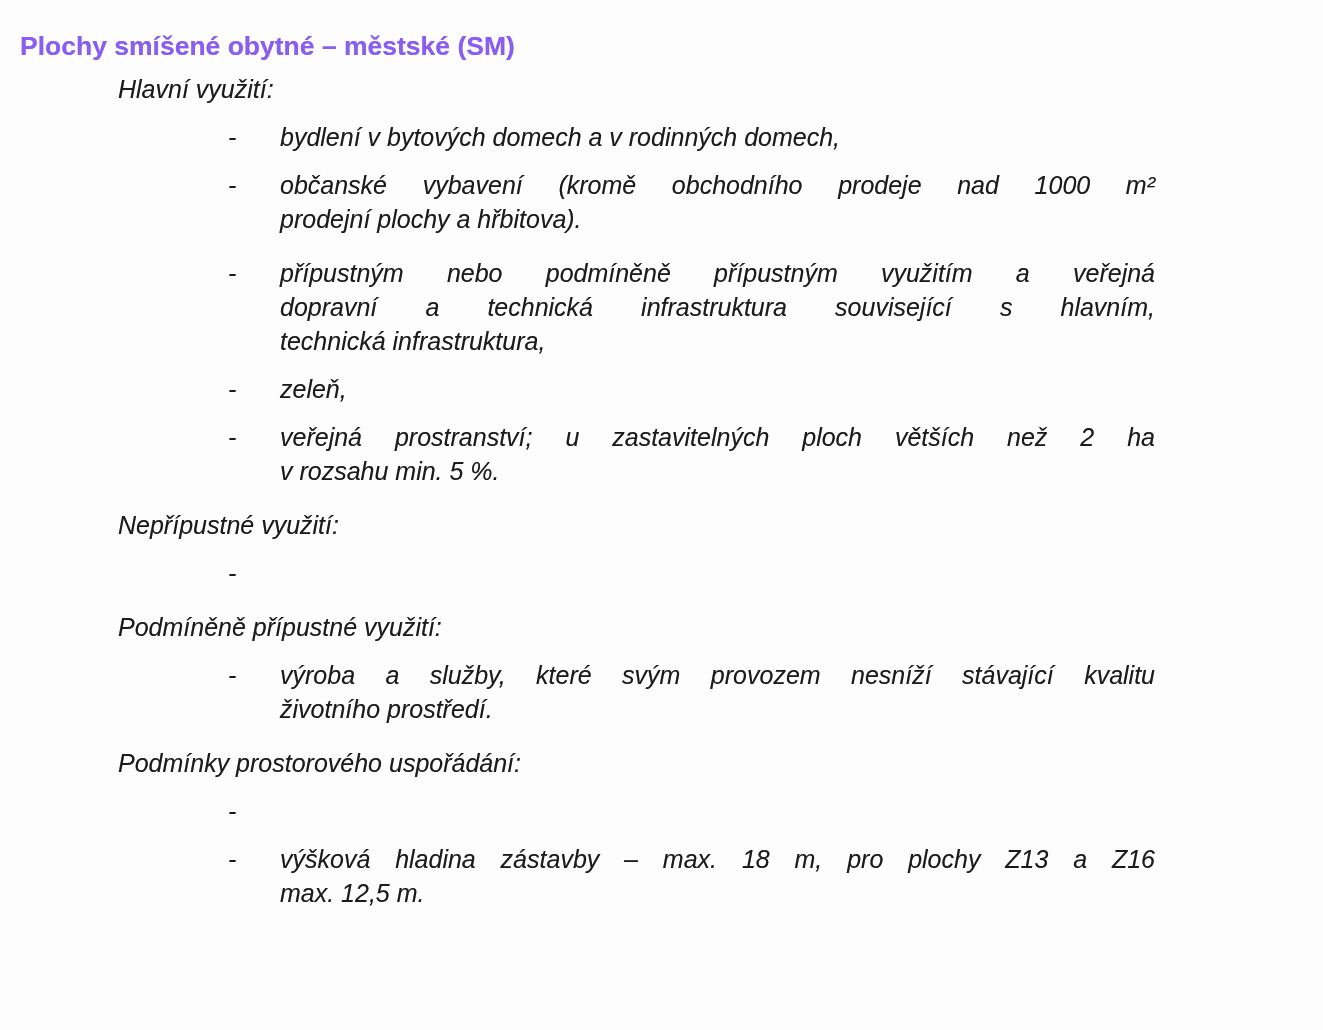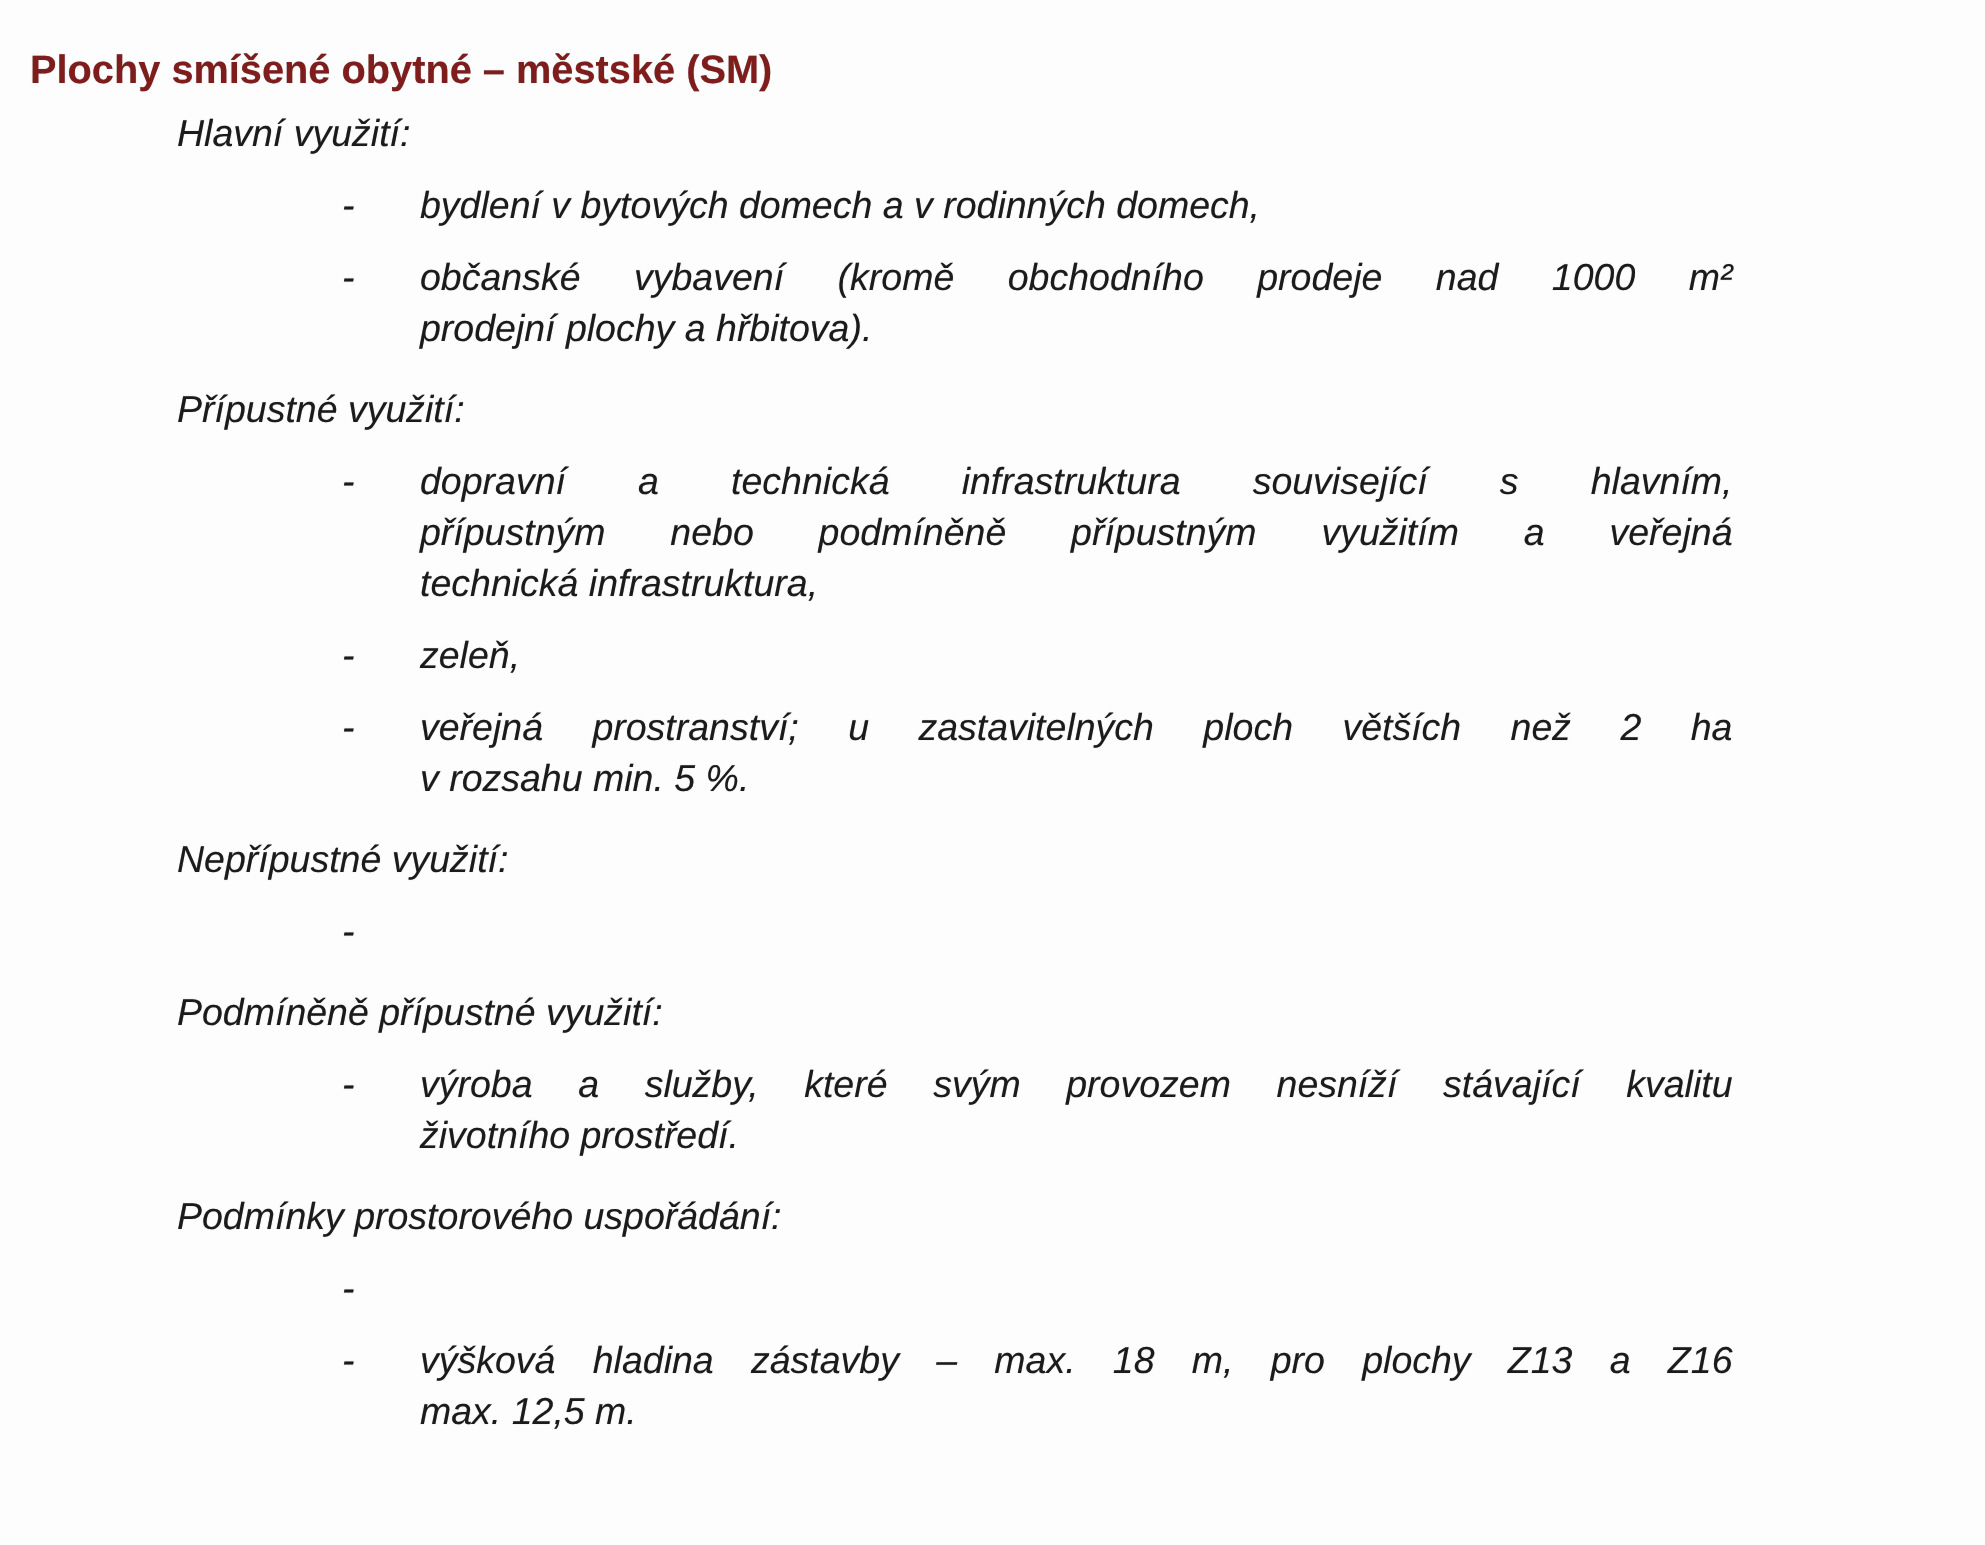--- a/index.html
+++ b/index.html
@@ -14,21 +14,21 @@
     line-height: 34px;
     overflow: hidden;
     text-shadow: 0 0 0.6px rgba(45,45,45,0.45);
   }
   .page { padding-top: 28px; }
   .title {
     font-size: 26.5px;
     line-height: 36px;
     font-weight: 700;
     margin: 0 0 0 20px;
-    color: #7f1d1d;
+    color: #8b5cf6;
   }
   section { margin-top: 20px; font-style: italic; }
   section.first { margin-top: 8px; }
   .heading {
     font-size: 25px;
     font-weight: 400;
     line-height: 34px;
     margin: 0 0 0 118px;
   }
   .bullet {
@@ -67,26 +67,25 @@
     <div class="bullet">
       <span class="dash">-</span>
       <div class="text">
         <div class="jl">občanské vybavení (kromě obchodního prodeje nad 1000 m²</div>
         <div>prodejní plochy a hřbitova).</div>
       </div>
     </div>
   </section>
 
   <section>
-    <h2 class="heading">Přípustné využití:</h2>
     <div class="bullet">
       <span class="dash">-</span>
       <div class="text">
+        <div class="jl">přípustným nebo podmíněně přípustným využitím a veřejná</div>
         <div class="jl">dopravní a technická infrastruktura související s hlavním,</div>
-        <div class="jl">přípustným nebo podmíněně přípustným využitím a veřejná</div>
         <div>technická infrastruktura,</div>
       </div>
     </div>
     <div class="bullet">
       <span class="dash">-</span>
       <div class="text">
         <div>zeleň,</div>
       </div>
     </div>
     <div class="bullet">

